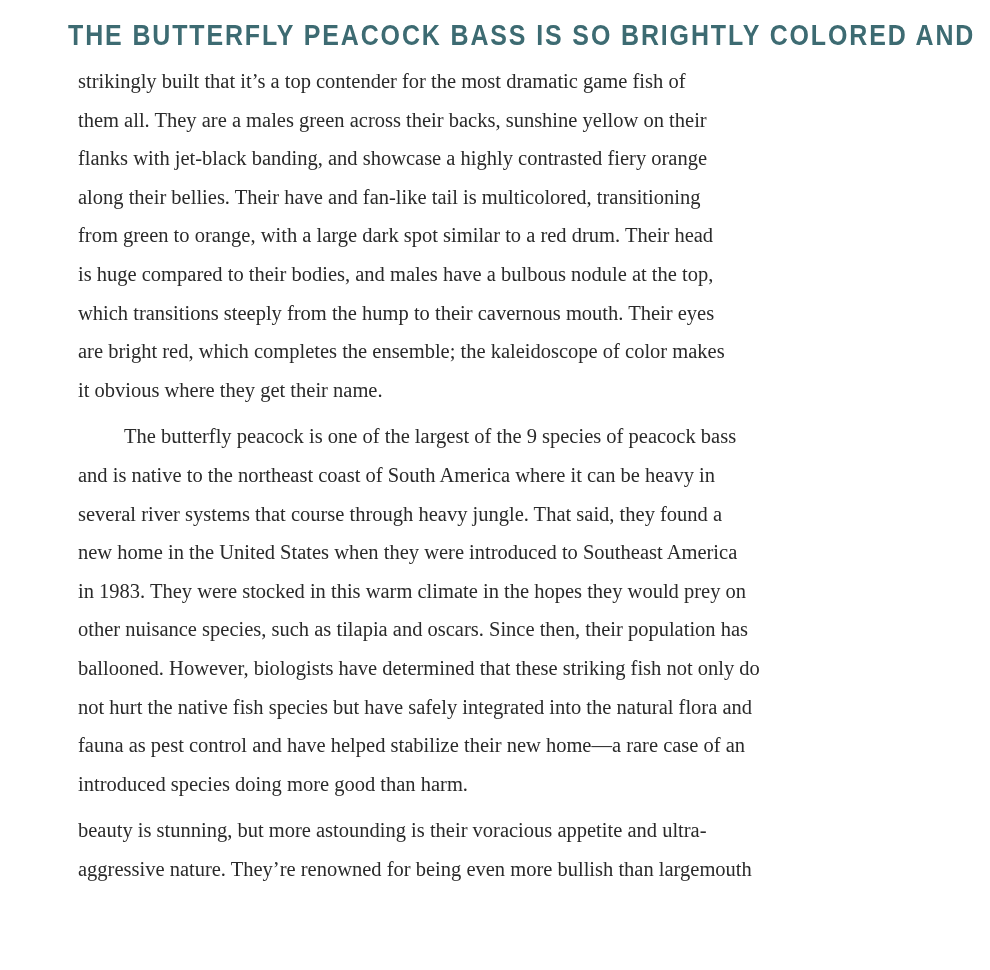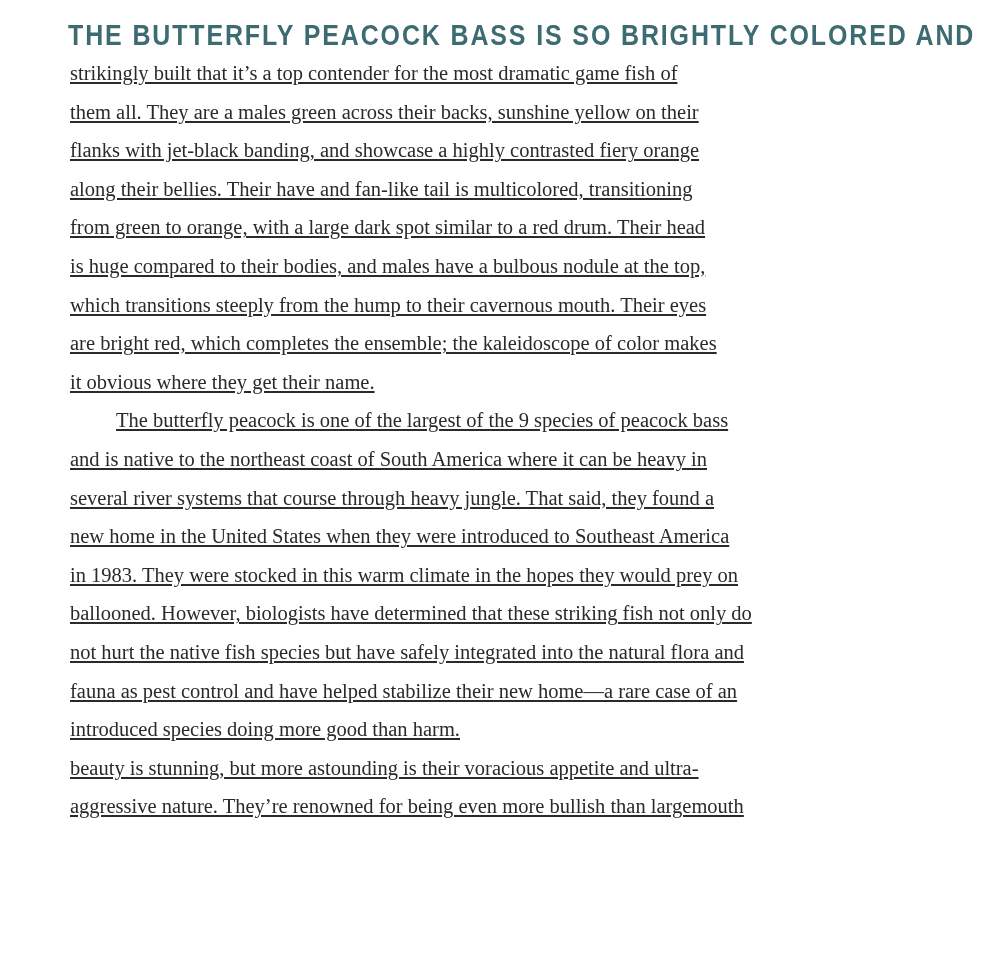--- a/index.html
+++ b/index.html
@@ -40,22 +40,21 @@
   }
   .line {
     display: block;
     white-space: nowrap;
     height: 38.6px;
   }
   .line.indent {
     padding-left: 46px;
   }
   .para {
-    margin: 0;
-    text-decoration: underline;
+    margin: 8px;
   }
 </style>
 </head>
 <body>
 
 <div class="page">
   <h1 class="heading">THE BUTTERFLY PEACOCK BASS IS SO BRIGHTLY COLORED AND</h1>
 
   <div class="body-text">
     <p class="para">
@@ -69,20 +68,21 @@
       <span class="line">are bright red, which completes the ensemble; the kaleidoscope of color makes</span>
       <span class="line">it obvious where they get their name.</span>
     </p>
 
     <p class="para">
       <span class="line indent">The butterfly peacock is one of the largest of the 9 species of peacock bass</span>
       <span class="line">and is native to the northeast coast of South America where it can be heavy in</span>
       <span class="line">several river systems that course through heavy jungle. That said, they found a</span>
       <span class="line">new home in the United States when they were introduced to Southeast America</span>
       <span class="line">in 1983. They were stocked in this warm climate in the hopes they would prey on</span>
+      <span class="line">other nuisance species, such as tilapia and oscars. Since then, their population has</span>
       <span class="line">ballooned. However, biologists have determined that these striking fish not only do</span>
       <span class="line">not hurt the native fish species but have safely integrated into the natural flora and</span>
       <span class="line">fauna as pest control and have helped stabilize their new home—a rare case of an</span>
       <span class="line">introduced species doing more good than harm.</span>
     </p>
 
     <p class="para">
       <span class="line">beauty is stunning, but more astounding is their voracious appetite and ultra-</span>
       <span class="line">aggressive nature. They’re renowned for being even more bullish than largemouth</span>
     </p>

